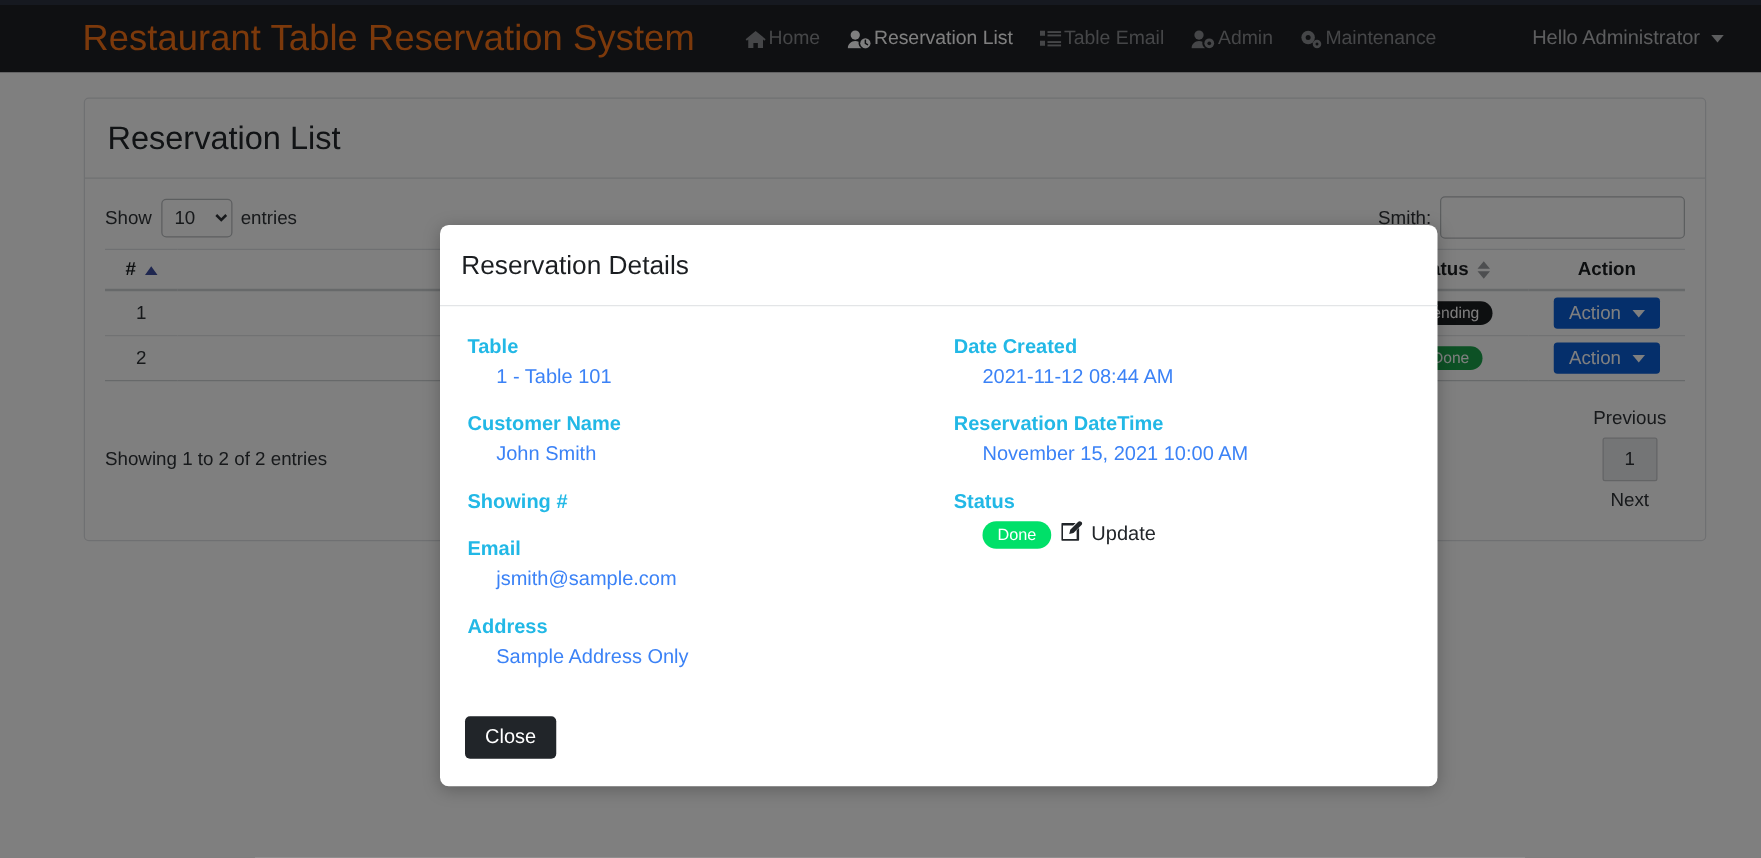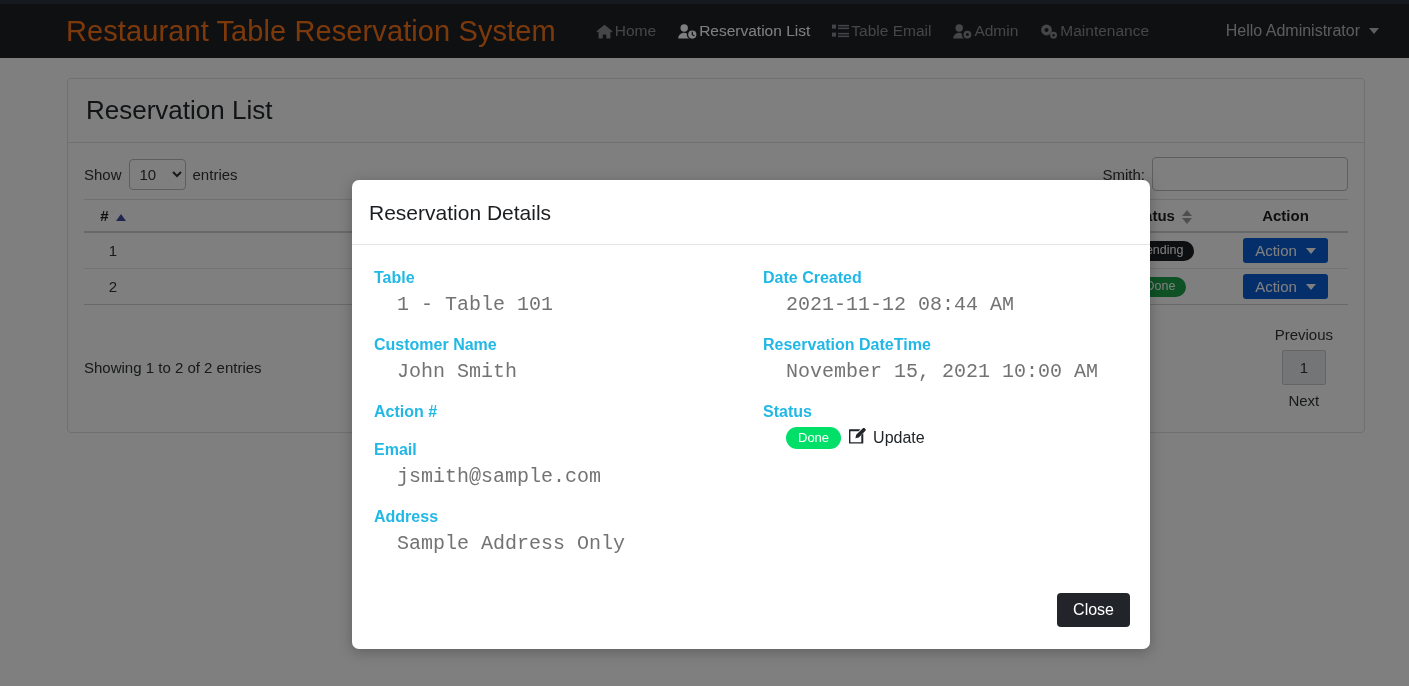--- a/index.html
+++ b/index.html
@@ -259,24 +259,23 @@
   .mcol { width: 50%; }
   .mcol.right { padding-left: 12px; }
   .field { margin-bottom: 20px; }
   .flabel {
     color: #22b8e6;
     font-weight: bold;
     font-size: 16px;
     margin-bottom: 6px;
   }
   .fvalue {
-    font-size: 20px;
-    color: #737373;
+    font-size: 16px;
+    color: #3b82f6;
     padding-left: 23px;
-    font-family: Liberation Mono, monospace;
   }
   .status-row {
     display: flex;
     align-items: center;
     gap: 8px;
     padding-left: 23px;
   }
   .badge.done-lg {
     background: #00e069;
     border-radius: 13px;
@@ -287,21 +286,21 @@
     display: inline-flex;
     align-items: center;
     gap: 7px;
     color: #212529;
     font-size: 16px;
     cursor: pointer;
   }
   .modal-footer {
     padding: 8px 20px 22px 20px;
     display: flex;
-    justify-content: flex-end;
+    justify-content: flex-start;
   }
   .btn-close-modal {
     background: #212529;
     color: #fff;
     border: none;
     border-radius: 4px;
     font-family: "Liberation Sans", sans-serif;
     font-size: 16px;
     padding: 8px 16px;
     cursor: pointer;
@@ -468,21 +467,21 @@
         <div class="flabel">Table</div>
         <div class="fvalue">1 - Table 101</div>
       </div>
 
       <div class="field">
         <div class="flabel">Customer Name</div>
         <div class="fvalue">John Smith</div>
       </div>
 
       <div class="field">
-        <div class="flabel">Action #</div>
+        <div class="flabel">Showing #</div>
       </div>
 
       <div class="field">
         <div class="flabel">Email</div>
         <div class="fvalue">jsmith@sample.com</div>
       </div>
 
       <div class="field">
         <div class="flabel">Address</div>
         <div class="fvalue">Sample Address Only</div>

